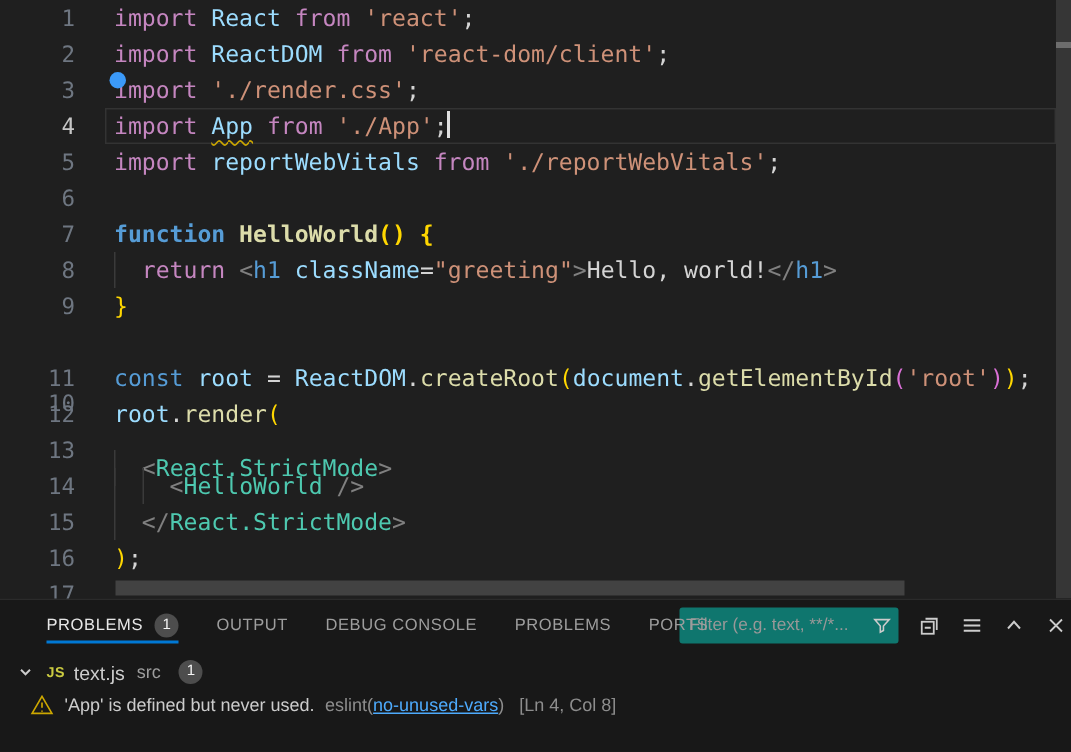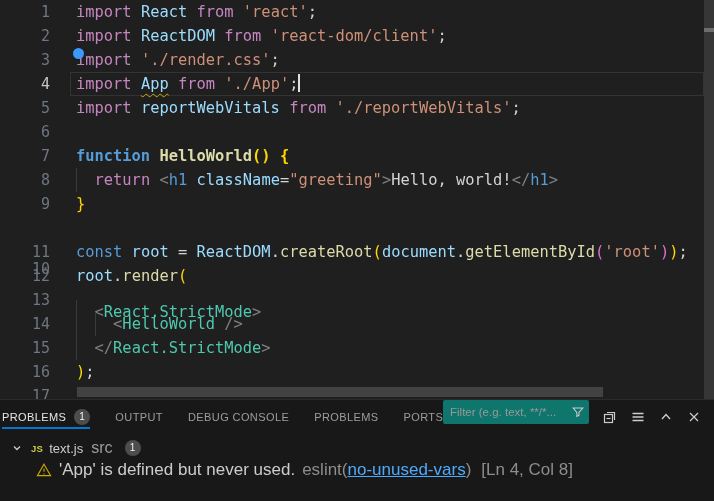--- a/index.html
+++ b/index.html
@@ -37,41 +37,41 @@
   .cursor{display:inline-block;width:2px;height:18px;background:#e0e0e0;vertical-align:-3px;}
   .blue-dot{position:absolute;left:73px;top:48px;width:11px;height:11px;border-radius:50%;
     background:#3b9af9;z-index:4;}
   .hscroll{position:absolute;left:77px;top:387px;width:526px;height:10px;background:#424242;z-index:5;}
   .vscroll{position:absolute;right:0;top:0;width:10px;height:399px;background:#363636;z-index:5;}
   .ruler-marker{position:absolute;left:0;right:0;top:28px;height:4px;background:#6d6d6d;}
 
   
   .panel{position:absolute;top:399px;left:0;width:714px;height:102px;background:#181818;
     border-top:1px solid #2b2b2b;box-sizing:border-box;color:#cccccc;}
-  .panel-header{display:flex;height:33px;padding-left:2px;}
+  .panel-header{display:flex;align-items:center;height:33px;padding-left:31px;}
   .panel-tab{display:flex;align-items:center;gap:8px;margin-right:25px;height:33px;
     font-size:11px;letter-spacing:.4px;color:#9d9d9d;cursor:pointer;position:relative;flex:none;}
   .panel-tab.active{color:#e7e7e7;}
   .panel-tab.active::after{content:"";position:absolute;left:0;right:0;bottom:4px;height:2px;background:#0078d4;}
   .badge{min-width:16px;height:16px;border-radius:9px;background:#4d4d4d;color:#f5f5f5;
     font-size:10px;line-height:16px;text-align:center;padding:0 1px;box-sizing:border-box;flex:none;}
   .filter-box{margin-left:auto;width:146px;height:24px;background:#0f766e;border-radius:2px;
     display:flex;align-items:center;flex:none;}
   .filter-box input{flex:1;min-width:0;background:transparent;border:none;outline:none;
     color:#cccccc;font-size:11.5px;padding:0 2px 0 7px;font-family:"Liberation Sans",sans-serif;}
   .filter-box input::placeholder{color:#989898;}
   .filter-funnel{flex:none;margin-right:4px;display:flex;}
   .panel-actions{display:flex;align-items:center;gap:10px;padding:0 11px 0 12px;flex:none;}
   .icon-btn{width:18px;height:18px;display:flex;align-items:center;justify-content:center;cursor:pointer;}
   .tree-row{display:flex;align-items:center;height:22px;margin-top:4px;padding-left:9px;gap:6px;}
   .js-badge{color:#cbcb41;font-weight:bold;font-size:9.5px;letter-spacing:.3px;flex:none;}
   .file-name{color:#cccccc;font-size:13px;}
-  .file-path{color:#9d9d9d;font-size:16px;margin-left:2px;}
+  .file-path{color:#9d9d9d;font-size:12px;margin-left:2px;}
   .tree-row .badge{margin-left:6px;}
-  .problem-row{display:flex;align-items:center;height:22px;padding-left:36px;gap:7px;font-size:17px;}
+  .problem-row{display:flex;align-items:center;height:22px;padding-left:20px;gap:7px;font-size:12px;}
   .msg{color:#cccccc;}
   .dim{color:#8d8d8d;margin-top:32px;}
   .lnk{color:#4daafc;text-decoration:underline;cursor:pointer;}
   .loc{color:#8d8d8d;margin-left:3px;}
   svg{display:block;}
 </style>
 </head>
 <body>
 
 <div class="screen">

